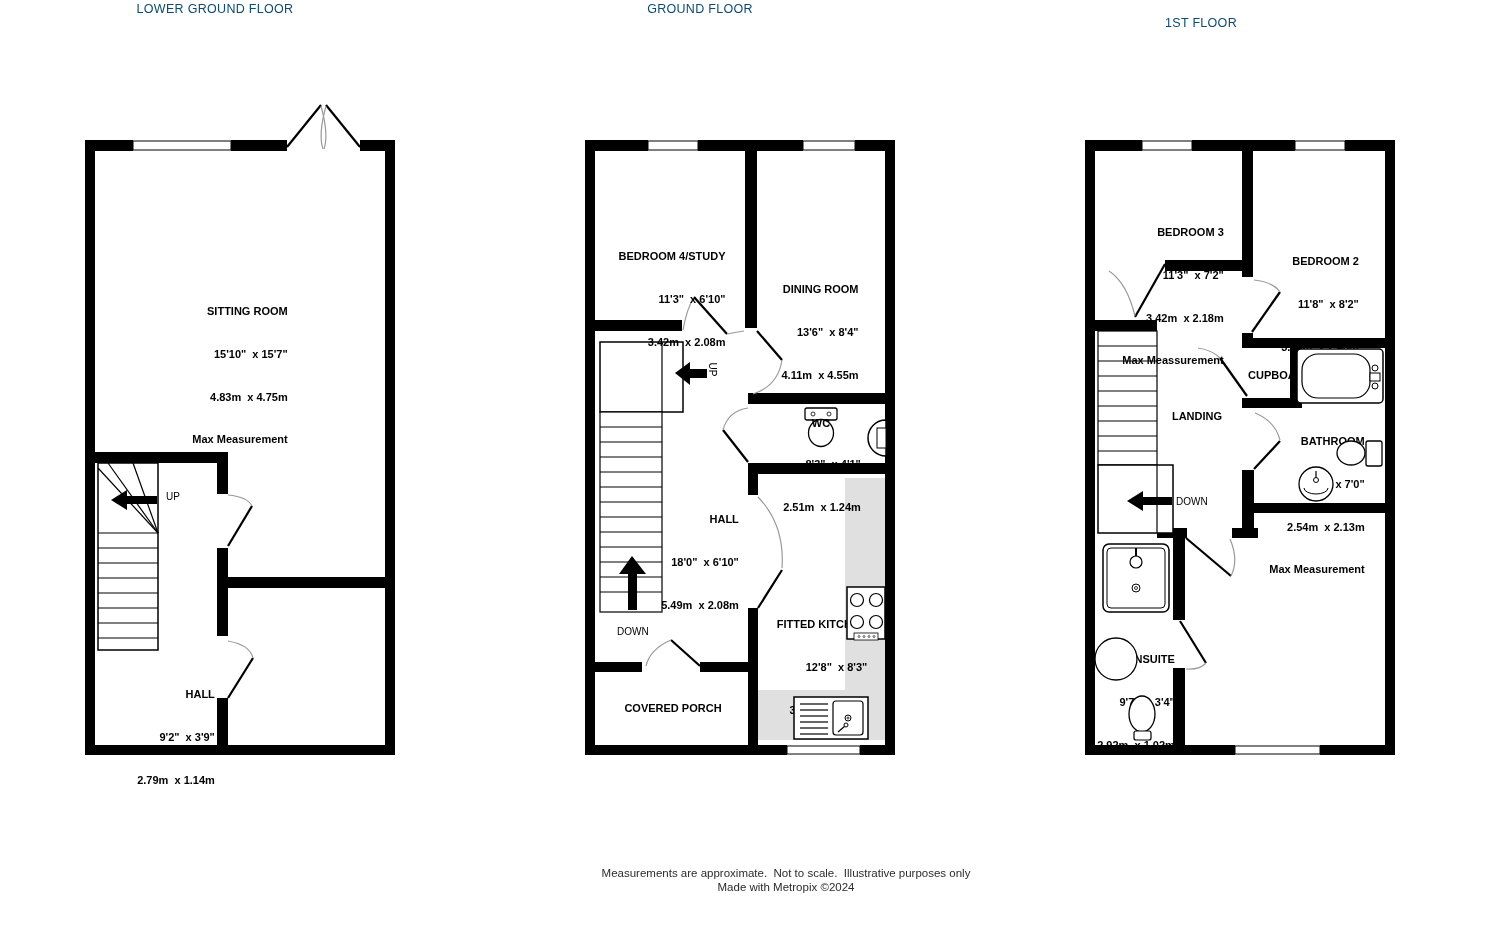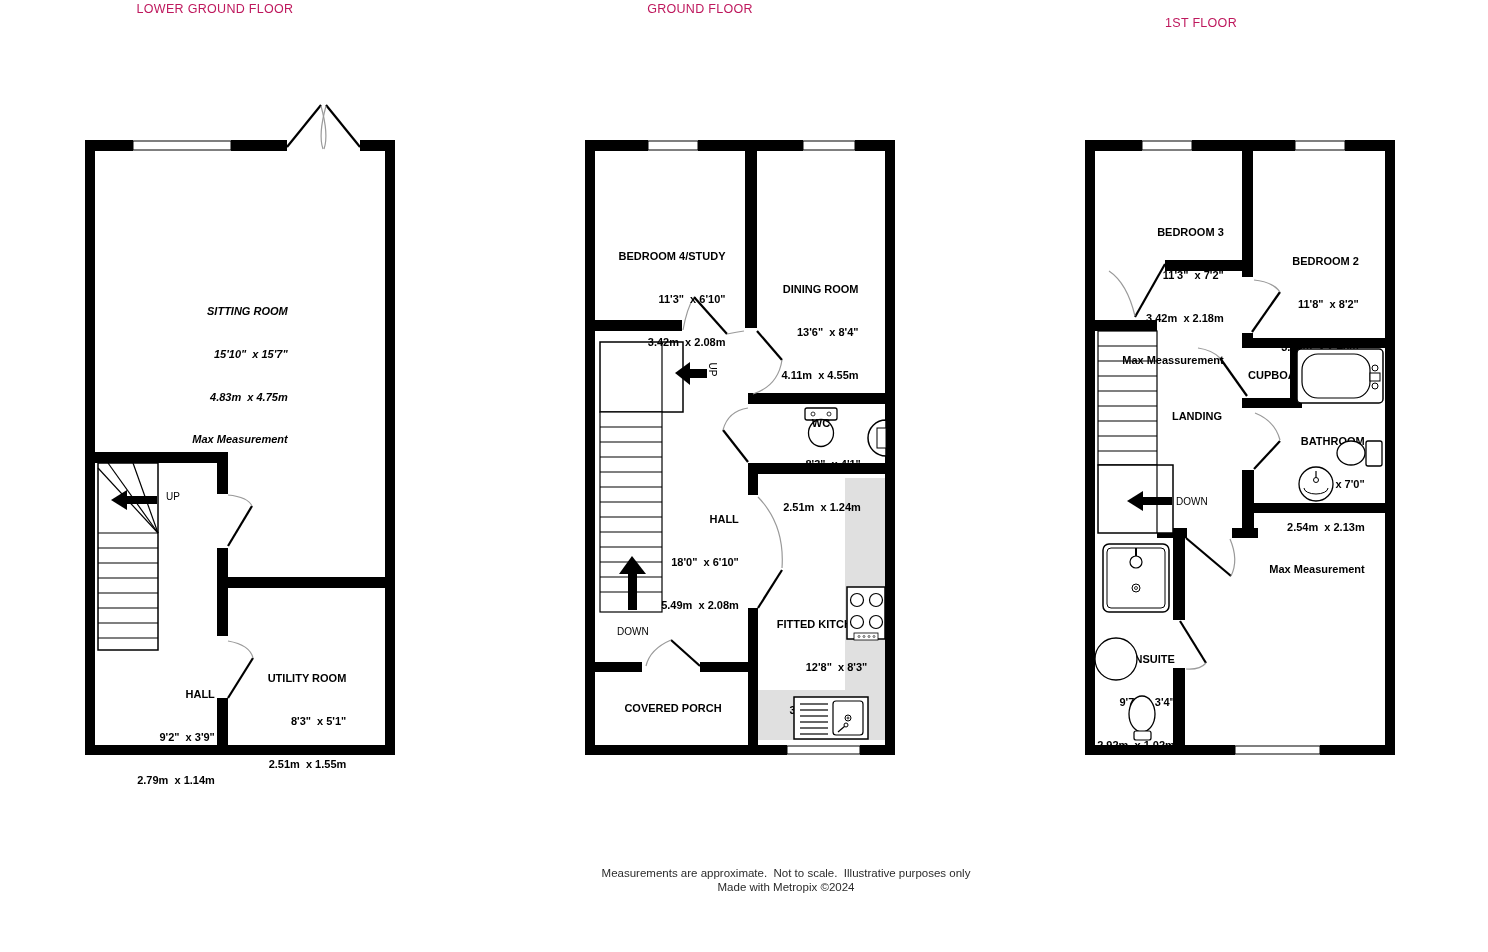--- a/index.html
+++ b/index.html
@@ -3,21 +3,21 @@
 <meta charset="utf-8">
 <style>
   html,body{margin:0;padding:0;background:#fff;}
   #canvas{position:relative;width:1488px;height:952px;background:#ffffff;overflow:hidden;
           font-family:"Liberation Sans",sans-serif;}
   svg.layer{position:absolute;left:0;top:0;pointer-events:none;}
   #plan-under{z-index:1;}
   .labels{position:absolute;left:0;top:0;width:100%;height:100%;z-index:2;}
   #plan-over{z-index:3;}
   .floor-title{position:absolute;transform:translateX(-50%);font:12.5px/14px "Liberation Sans",sans-serif;
-               color:#be185d;letter-spacing:.3px;white-space:pre;text-align:right;}
+               color:#0c4a6e;letter-spacing:.3px;white-space:pre;text-align:right;}
   .lbl{position:absolute;transform:translateX(-50%);text-align:right;
        font:bold 11px/14.2px "Liberation Sans",sans-serif;color:#000;white-space:pre;}
   .small-dir{position:absolute;font:10px/11px "Liberation Sans",sans-serif;color:#000;white-space:pre;}
   .rot90{transform:rotate(90deg);}
   .cupboard{transform:none;text-align:left;}
   .footer{position:absolute;transform:translateX(-50%);text-align:left;
           font:11.5px/14px "Liberation Sans",sans-serif;color:#2b2b2b;white-space:pre;}
 </style>
 </head>
 <body>
@@ -209,35 +209,30 @@
       </g>
     </g>
   </svg>
 
   <div class="labels">
 
     <div class="floor-title" style="left:215px;top:2px;">LOWER GROUND FLOOR</div>
     <div class="floor-title" style="left:700px;top:2px;">GROUND FLOOR</div>
     <div class="floor-title" style="left:1201px;top:16px;">1ST FLOOR</div>
 
-    <div class="lbl" style="left:240px;top:276px;font-style:italic;">
+    <div class="lbl" style="left:240px;top:276px;">
       <div>SITTING ROOM</div>
       <div>15'10"  x 15'7"</div>
       <div>4.83m  x 4.75m</div>
       <div>Max Measurement</div>
     </div>
     <div class="lbl" style="left:176px;top:659px;">
       <div>HALL</div>
       <div>9'2"  x 3'9"</div>
       <div>2.79m  x 1.14m</div>
-    </div>
-    <div class="lbl" style="left:307px;top:643px;">
-      <div>UTILITY ROOM</div>
-      <div>8'3"  x 5'1"</div>
-      <div>2.51m  x 1.55m</div>
     </div>
     <div class="small-dir" style="left:166px;top:491px;">UP</div>
 
     <div class="lbl" style="left:672px;top:221px;">
       <div>BEDROOM 4/STUDY</div>
       <div>11'3"  x 6'10"</div>
       <div>3.42m  x 2.08m</div>
     </div>
     <div class="lbl" style="left:820px;top:254px;">
       <div>DINING ROOM</div>

